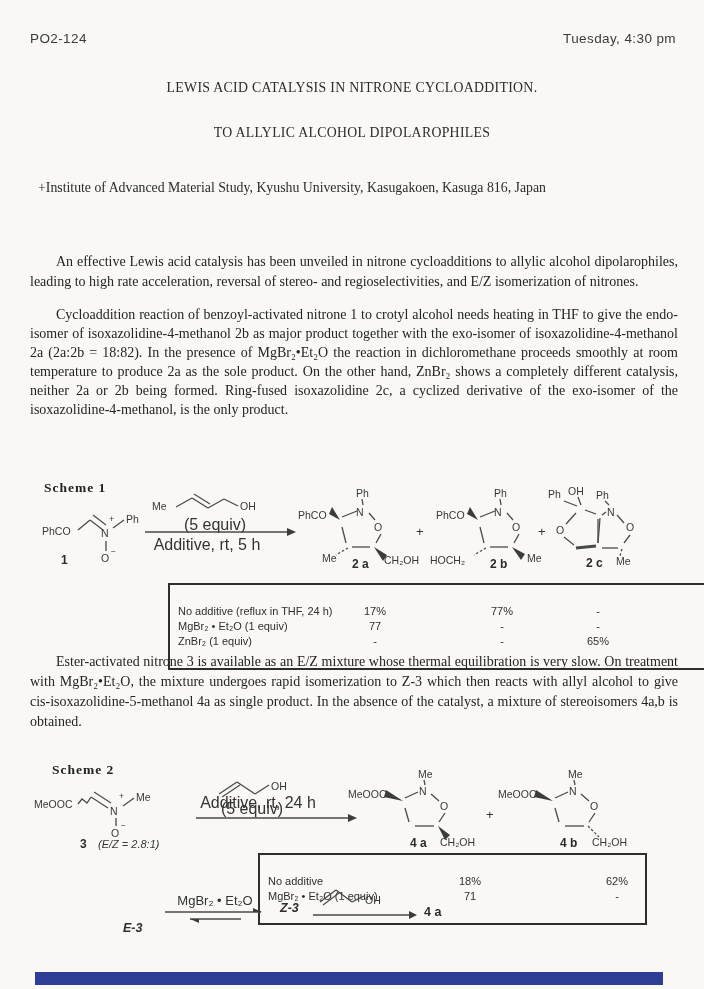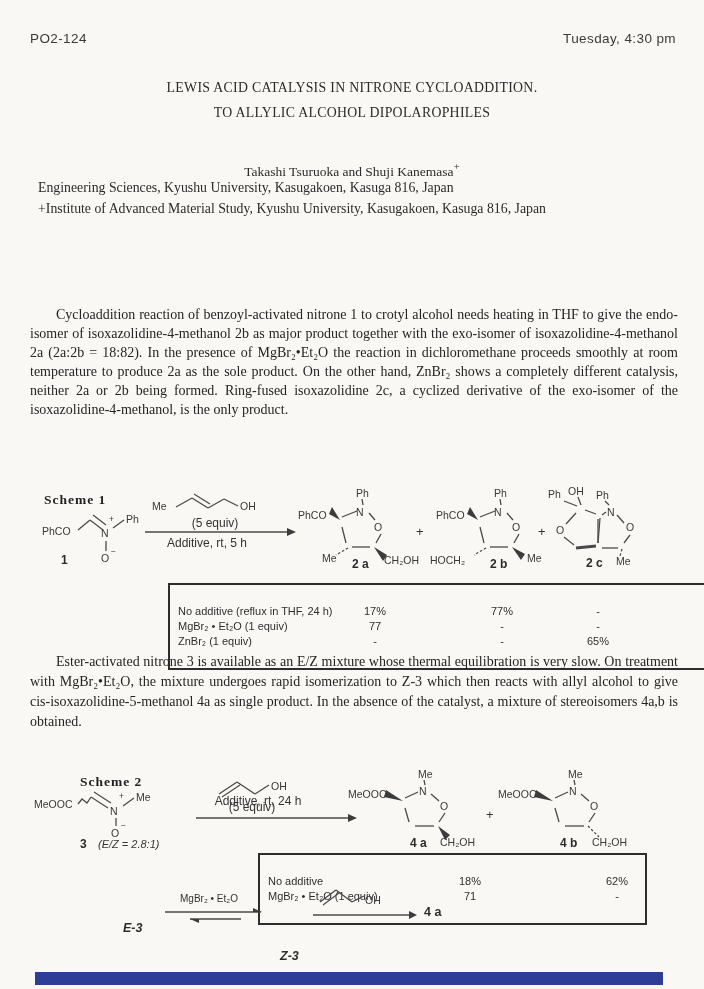--- a/index.html
+++ b/index.html
@@ -8,33 +8,33 @@
   .abs{position:absolute;}
   
   .hdr{font-family:"Liberation Sans",sans-serif;font-size:13.5px;color:#3a3a3a;letter-spacing:.4px;}
   
   .title-line{position:absolute;left:0;width:100%;text-align:center;font-size:13.8px;
               letter-spacing:.3px;color:#2b2b2b;}
   .center-line{position:absolute;left:0;width:100%;text-align:center;font-size:13.5px;color:#2b2b2b;}
   .affil{font-size:13.8px;line-height:20.5px;color:#2b2b2b;}
   .para{position:absolute;left:30px;width:648px;font-size:14px;line-height:19.5px;
         text-align:justify;text-indent:26px;color:#242424;}
-  .scheme-label{font-weight:bold;font-size:13.5px;color:#222;letter-spacing:1px;margin-top:12px;}
+  .scheme-label{font-weight:bold;font-size:13.5px;color:#222;letter-spacing:1px;}
   
   svg{overflow:visible;}
   svg text{font-family:"Liberation Sans",sans-serif;font-size:10.5px;fill:#383838;}
   svg line, svg polyline{stroke:#4a4a4a;stroke-width:1.3;fill:none;}
   svg .dbl{stroke-width:1.2;}
   svg .dash{stroke-dasharray:2.5,2;}
   svg .wedge{fill:#3c3c3c;stroke:none;}
   svg .num{font-size:12px;font-weight:bold;fill:#2b2b2b;}
   svg .chg{font-size:8.5px;}
   svg .ital{font-style:italic;font-size:11px;}
   .plus{font-family:"Liberation Sans",sans-serif;font-size:13px;color:#333;}
-  .note{font-family:"Liberation Sans",sans-serif;font-size:12px;color:#333;text-align:center;}
+  .note{font-family:"Liberation Sans",sans-serif;font-size:16px;color:#333;text-align:center;}
   
   .ytable{position:absolute;border:2px solid #2e2e2e;font-family:"Liberation Sans",sans-serif;
           font-size:11px;color:#2f2f2f;padding:19px 0;margin-left:40px;}
   .yrow{position:relative;height:15px;}
   .yrow .lab{position:absolute;left:8px;top:1px;white-space:nowrap;}
   .yrow .yc{position:absolute;top:1px;width:80px;text-align:center;}
   .t1 .c1{left:165px}.t1 .c2{left:292px}.t1 .c3{left:388px}
   .t2 .c1{left:170px}.t2 .c2{left:317px}
   .small-ital{font-family:"Liberation Sans",sans-serif;font-size:12.5px;color:#2e2e2e;font-style:italic;font-weight:bold;margin-top:16px;}
   .bold-sans{font-family:"Liberation Sans",sans-serif;font-size:12.5px;color:#2e2e2e;font-weight:bold;}
@@ -42,29 +42,28 @@
 </style>
 </head>
 <body>
 
 <div class="page">
 
   <div class="abs hdr" style="left:30px;top:31px">PO2-124</div>
   <div class="abs hdr" style="right:28px;top:31px">Tuesday, 4:30 pm</div>
 
   <div class="title-line" style="top:80px">LEWIS ACID CATALYSIS IN NITRONE CYCLOADDITION.</div>
-  <div class="title-line" style="top:105px">TO ALLYLIC ALCOHOL DIPOLAROPHILES</div>
-
-  <div class="center-line" style="top:160px"><span>Takashi Tsuruoka and Shuji Kanemasa</span><sup>+</sup></div>
+  <div class="title-line" style="top:125px">TO ALLYLIC ALCOHOL DIPOLAROPHILES</div>
+
 
   <div class="abs affil" style="left:38px;top:178px">
-    <div>Engineering Sciences, Kyushu University, Kasugakoen, Kasuga 816, Japan</div>
     <div>+Institute of Advanced Material Study, Kyushu University, Kasugakoen, Kasuga 816, Japan</div>
   </div>
 
+  <p class="para" style="top:252px;margin:0">An effective Lewis acid catalysis has been unveiled in nitrone cycloadditions to allylic alcohol dipolarophiles, leading to high rate acceleration, reversal of stereo- and regioselectivities, and E/Z isomerization of nitrones.</p>
   <p class="para" style="top:305px;margin:0;line-height:19px">Cycloaddition reaction of benzoyl-activated nitrone 1 to crotyl alcohol needs heating in THF to give the endo-isomer of isoxazolidine-4-methanol 2b as major product together with the exo-isomer of isoxazolidine-4-methanol 2a (2a:2b = 18:82). In the presence of MgBr₂•Et₂O the reaction in dichloromethane proceeds smoothly at room temperature to produce 2a as the sole product. On the other hand, ZnBr₂ shows a completely different catalysis, neither 2a or 2b being formed. Ring-fused isoxazolidine 2c, a cyclized derivative of the exo-isomer of the isoxazolidine-4-methanol, is the only product.</p>
 
   <div class="abs scheme-label" style="left:44px;top:480px">Scheme 1</div>
 
   <svg class="abs" style="left:40px;top:510px" width="140" height="62">
     <text x="2" y="25">PhCO</text>
     <line x1="38" y1="20" x2="50" y2="10"></line>
     <line x1="50" y1="10" x2="63" y2="20" class="dbl"></line>
     <line x1="53" y1="5" x2="66" y2="15" class="dbl"></line>
     <text x="61" y="27">N</text>
@@ -178,21 +177,21 @@
     <div class="yrow">
       <span class="lab">ZnBr₂ (1 equiv)</span>
       <span class="yc c1">-</span>
       <span class="yc c2">-</span>
       <span class="yc c3">65%</span>
     </div>
   </div>
 
   <p class="para" style="top:652px;margin:0;line-height:20px">Ester-activated nitrone 3 is available as an E/Z mixture whose thermal equilibration is very slow. On treatment with MgBr₂•Et₂O, the mixture undergoes rapid isomerization to Z-3 which then reacts with allyl alcohol to give cis-isoxazolidine-5-methanol 4a as single product. In the absence of the catalyst, a mixture of stereoisomers 4a,b is obtained.</p>
 
-  <div class="abs scheme-label" style="left:80px;top:762px">Scheme 2</div>
+  <div class="abs scheme-label" style="left:52px;top:762px">Scheme 2</div>
 
   <svg class="abs" style="left:32px;top:782px" width="170" height="70">
     <text x="2" y="26">MeOOC</text>
     <polyline points="46,22 50,17 55,21 59,15"></polyline>
     <line x1="59" y1="15" x2="76" y2="26" class="dbl"></line>
     <line x1="62" y1="10" x2="79" y2="21" class="dbl"></line>
     <text x="78" y="33">N</text>
     <text x="87" y="17" class="chg">+</text>
     <line x1="91" y1="24" x2="102" y2="16"></line>
     <text x="104" y="19">Me</text>
@@ -260,28 +259,28 @@
       <span class="yc c2">62%</span>
     </div>
     <div class="yrow">
       <span class="lab">MgBr₂ • Et₂O (1 equiv)</span>
       <span class="yc c1">71</span>
       <span class="yc c2">-</span>
     </div>
   </div>
 
   <div class="abs small-ital" style="left:123px;top:905px">E-3</div>
-  <div class="abs note" style="left:164px;top:893px;width:90px;font-size:10px">MgBr₂ • Et₂O</div>
+  <div class="abs note" style="left:170px;top:893px;width:90px;font-size:13px">MgBr₂ • Et₂O</div>
   <svg class="abs" style="left:163px;top:908px" width="104" height="16">
     <line x1="2" y1="4" x2="98" y2="4"></line>
     <polygon points="90,0 99,4 90,4" class="wedge"></polygon>
     <line x1="27" y1="11" x2="78" y2="11"></line>
     <polygon points="36,11 27,11 36,15" class="wedge"></polygon>
   </svg>
-  <div class="abs small-ital" style="left:280px;top:933px">Z-3</div>
+  <div class="abs small-ital" style="left:280px;top:885px">Z-3</div>
   <svg class="abs" style="left:318px;top:884px" width="90" height="26">
     <line x1="2" y1="18" x2="18" y2="6"></line>
     <line x1="5" y1="21" x2="21" y2="9" class="dbl"></line>
     <line x1="18" y1="6" x2="34" y2="18"></line>
     <line x1="34" y1="18" x2="46" y2="12"></line>
     <text x="47" y="20">OH</text>
   </svg>
   <svg class="abs" style="left:313px;top:909px" width="105" height="12">
     <line x1="0" y1="6" x2="96" y2="6"></line>
     <polygon points="96,2 104,6 96,10" class="wedge"></polygon>

